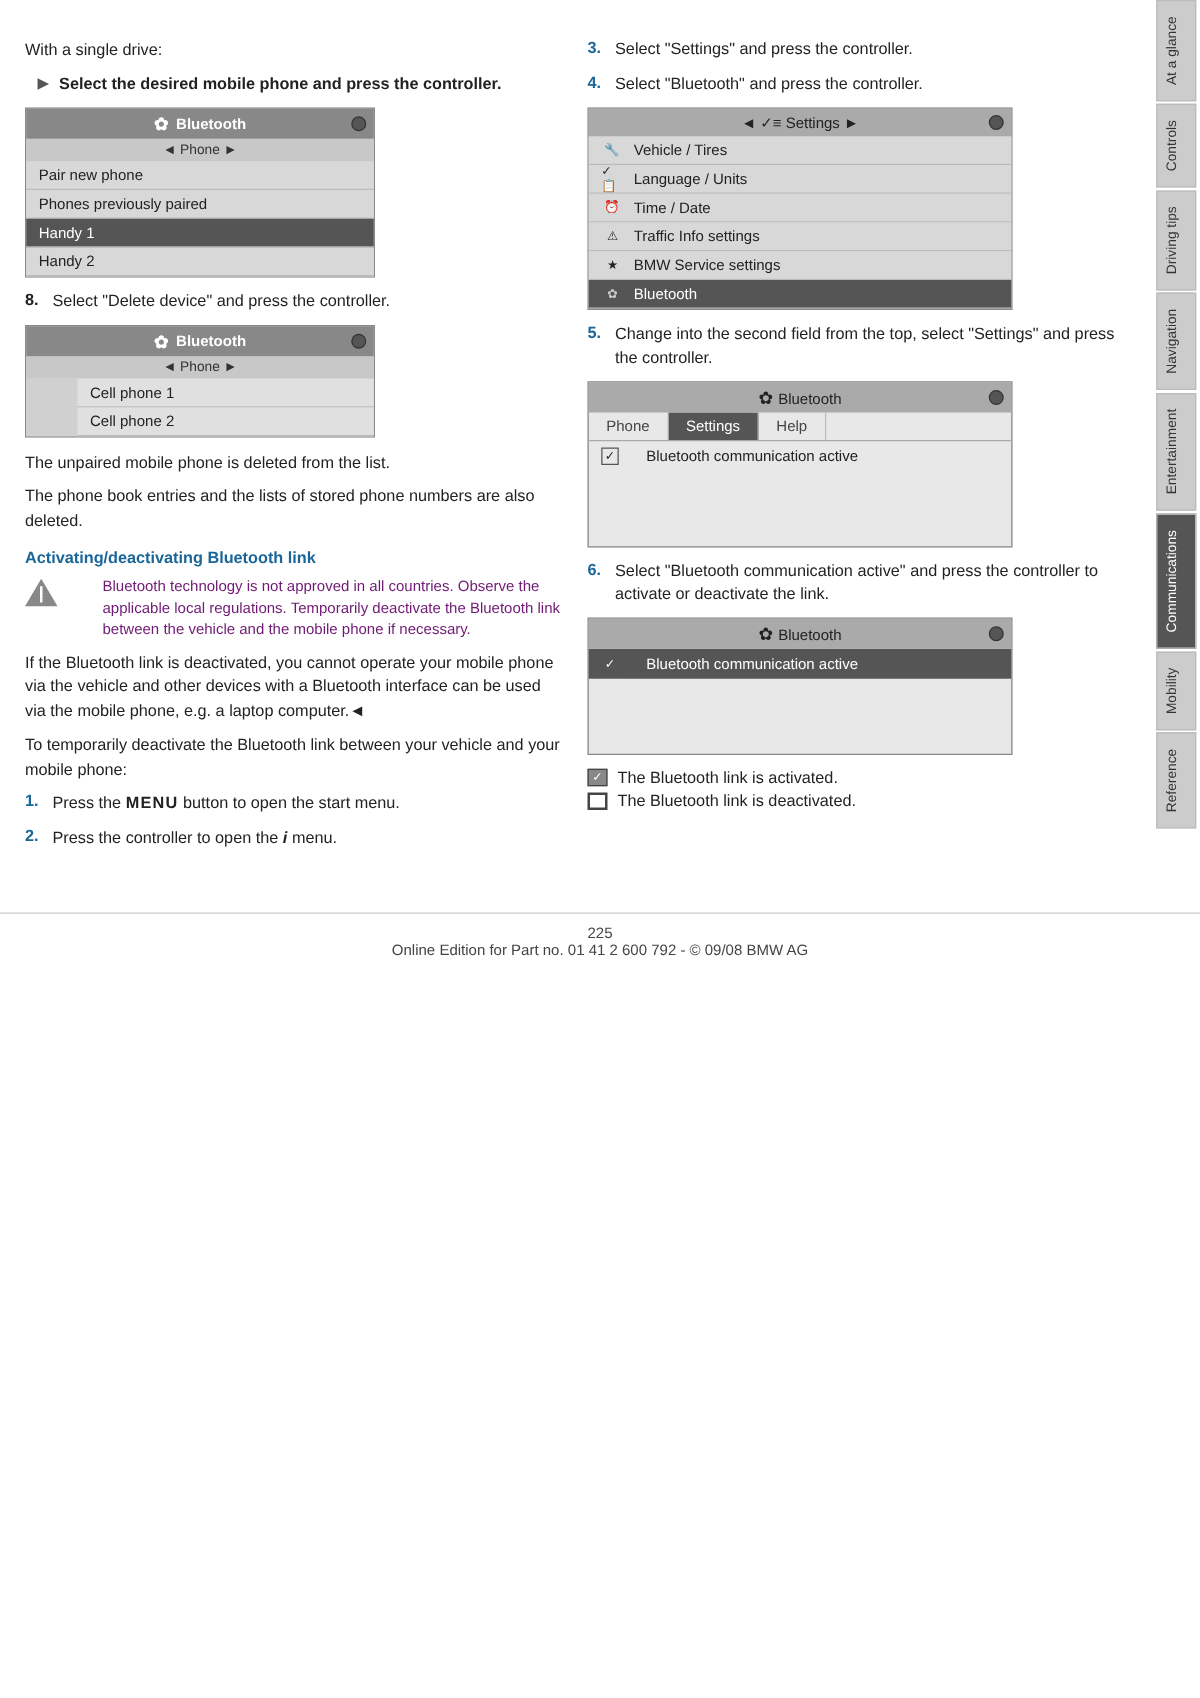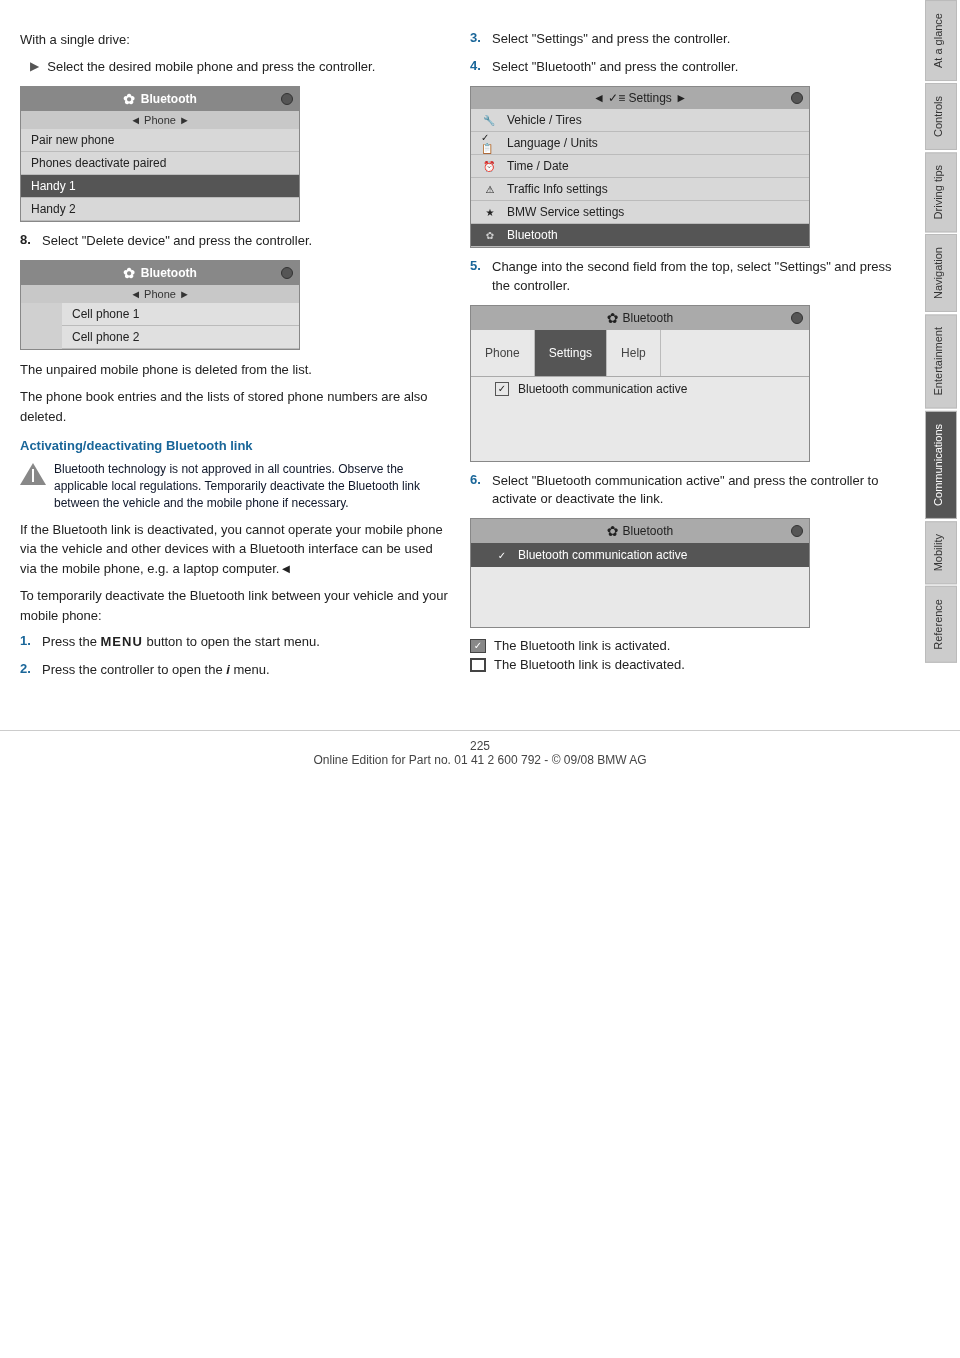--- a/index.html
+++ b/index.html
@@ -81,21 +81,21 @@
       display: flex;
       gap: 8px;
       margin-left: 10px;
       margin-bottom: 10px;
     }
     .arrow-sym {
       color: #555;
       font-size: 12px;
       margin-top: 1px;
     }
-    .bullet-text { flex: 1; line-height: 1.4; }
+    .bullet-text { flex: 1; line-height: 1.4; font-weight: bold; }
 
     
     .screen-mockup {
       border: 1px solid #888;
       background: #e8e8e8;
       margin: 10px 0;
       width: 280px;
       font-size: 12px;
       position: relative;
     }
@@ -159,21 +159,21 @@
       width: 100%;
       max-width: 340px;
     }
     .settings-title {
       background: #aaa;
       text-align: center;
       padding: 4px 0;
       font-size: 12px;
       color: #222;
       display: flex;
-      align-items: center;
+      align-items: flex-end;
       justify-content: center;
       gap: 4px;
       position: relative;
     }
     .settings-title .dot {
       position: absolute;
       right: 6px;
       top: 50%;
       transform: translateY(-50%);
       width: 12px;
@@ -204,36 +204,36 @@
       justify-content: center;
       font-size: 10px;
     }
 
     
     .bt-tabs-bar {
       display: flex;
       border-bottom: 1px solid #aaa;
     }
     .bt-tab {
-      padding: 16px 14px;
+      padding: 4px 14px;
       font-size: 12px;
       color: #444;
       border-right: 1px solid #bbb;
     }
     .bt-tab.active-tab {
       background: #555;
       color: #fff;
     }
     .bt-content-row {
-      padding: 5px 24px;
-      font-size: 12px;
-      color: #222;
-      display: flex;
-      align-items: center;
-      gap: 9px;
+      padding: 5px 10px;
+      font-size: 12px;
+      color: #222;
+      display: flex;
+      align-items: center;
+      gap: 22px;
     }
     .bt-content-row.highlighted {
       background: #555;
       color: #fff;
     }
     .check-icon {
       width: 14px;
       height: 14px;
       border: 1px solid #555;
       display: inline-flex;
@@ -261,21 +261,22 @@
     
     .note-box {
       display: flex;
       gap: 8px;
       margin: 8px 0;
       align-items: flex-start;
     }
     .note-text {
       font-size: 12px;
       line-height: 1.4;
-      color: #0f172a;
+      color: #701a75;
+      margin-left: 28px;
     }
 
     
     .para {
       font-size: 13px;
       line-height: 1.5;
       margin-bottom: 8px;
       color: #222;
     }
 
@@ -362,21 +363,21 @@
     <div class="screen-wrap">
       <div class="screen-mockup">
         <div class="screen-title-bar">
           <span style="font-size:14px;">✿</span>
           <span>Bluetooth</span>
           <div class="dot"></div>
         </div>
         <div class="screen-subtitle">◄ Phone ►</div>
         <div class="screen-body">
           <div class="screen-item">Pair new phone</div>
-          <div class="screen-item">Phones deactivate paired</div>
+          <div class="screen-item">Phones previously paired</div>
           <div class="screen-item highlighted">Handy 1</div>
           <div class="screen-item">Handy 2</div>
         </div>
       </div>
     </div>
 
     <div class="step">
       <span class="step-num">8.</span>
       <span class="step-text">Select "Delete device" and press the controller.</span>
     </div>

